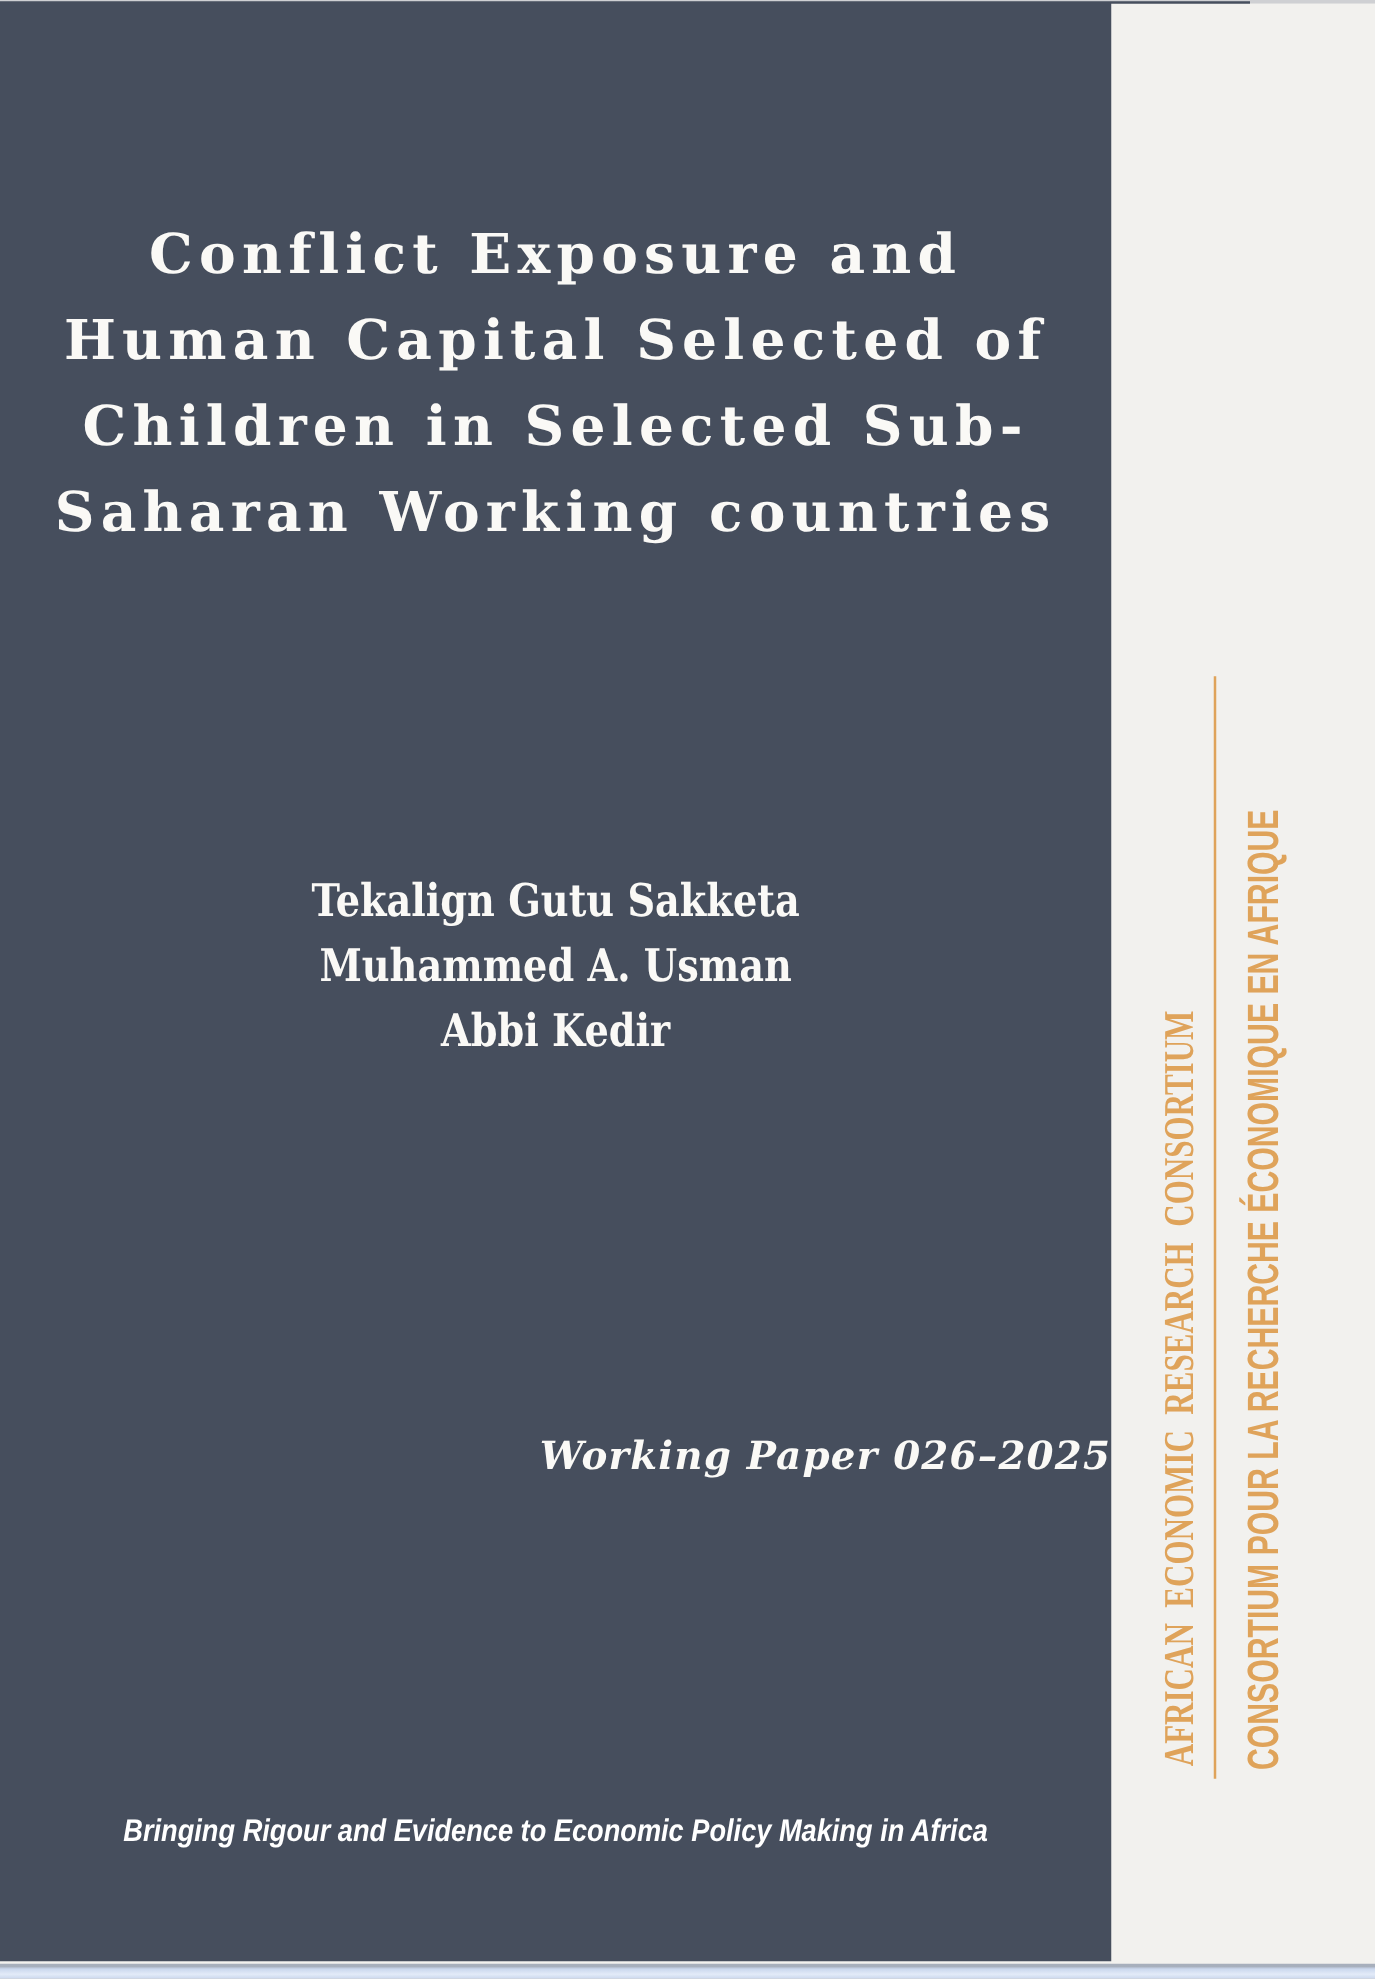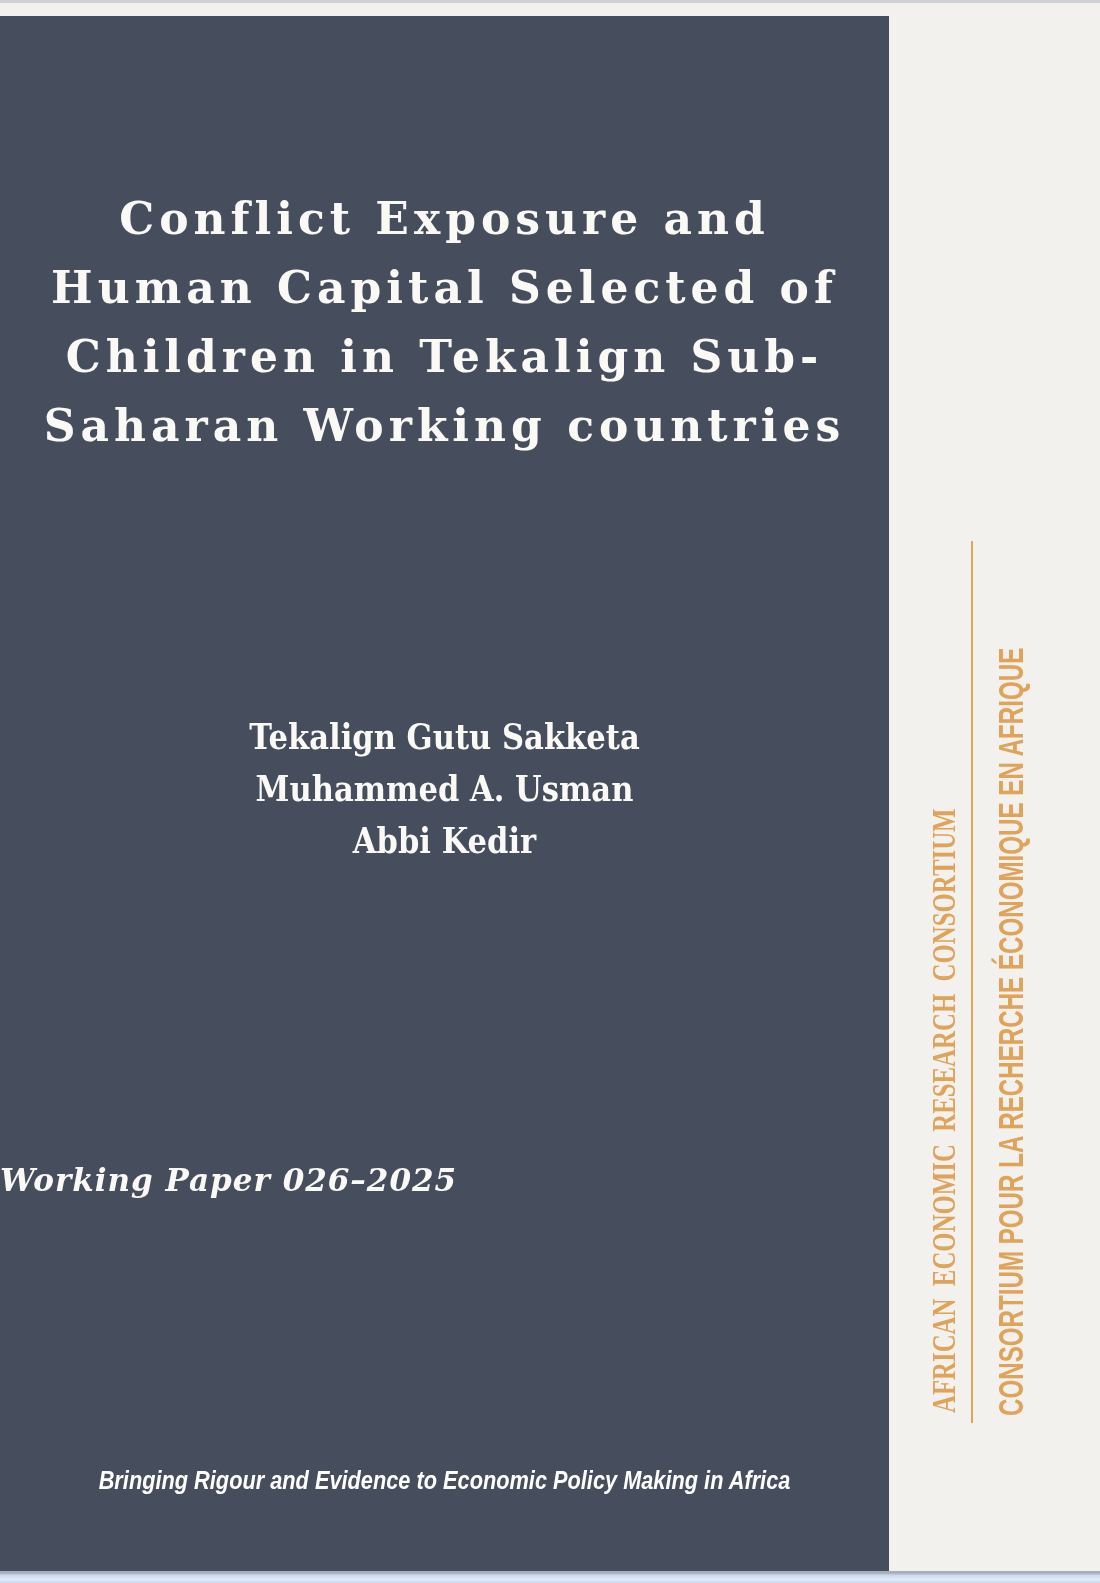--- a/index.html
+++ b/index.html
@@ -25,21 +25,21 @@
     overflow: hidden;
   }
   .top-rule {
     position: absolute;
     left: 0; top: 0;
     width: 1100px; height: 3px;
     background: var(--top-rule);
   }
   .cover-left {
     position: absolute;
-    left: 0; top: 16px;
+    left: 0; top: 1px;
     width: 1000px;
     height: 1568px;
     background: var(--cover-bg);
   }
   .title-block {
     position: absolute;
     left: 0; top: 168px;
     width: 889px;
     text-align: center;
     color: var(--text-white);
@@ -59,21 +59,21 @@
     font-weight: bold;
     font-size: 36px;
     line-height: 52px;
     transform: scaleX(0.85);
     transform-origin: 50% 0;
   }
   .working-paper {
     position: absolute;
     left: 0; top: 1146px;
     width: 889px;
-    text-align: left;
+    text-align: right;
     color: var(--text-white);
     font-family: "DejaVu Serif", "Liberation Serif", serif;
     font-weight: bold;
     font-style: italic;
     font-size: 31px;
     letter-spacing: 1px;
   }
   .tagline {
     position: absolute;
     left: 0; top: 1450px;
@@ -142,21 +142,21 @@
 
 <div class="page">
 
   <div class="top-rule"></div>
 
   <div class="cover-left">
 
     <div class="title-block">
       <div>Conflict Exposure and</div>
       <div>Human Capital Selected of</div>
-      <div>Children in Tekalign Sub-</div>
+      <div>Children in Selected Sub-</div>
       <div>Saharan Working countries</div>
     </div>
 
     <div class="authors-block">
       <div>Tekalign Gutu Sakketa</div>
       <div>Muhammed A. Usman</div>
       <div>Abbi Kedir</div>
     </div>
 
     <div class="working-paper">Working Paper 026–2025</div>

